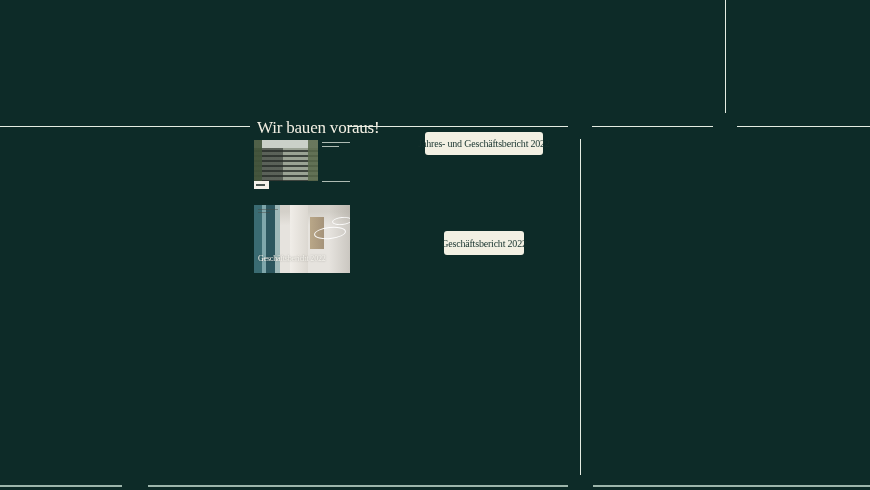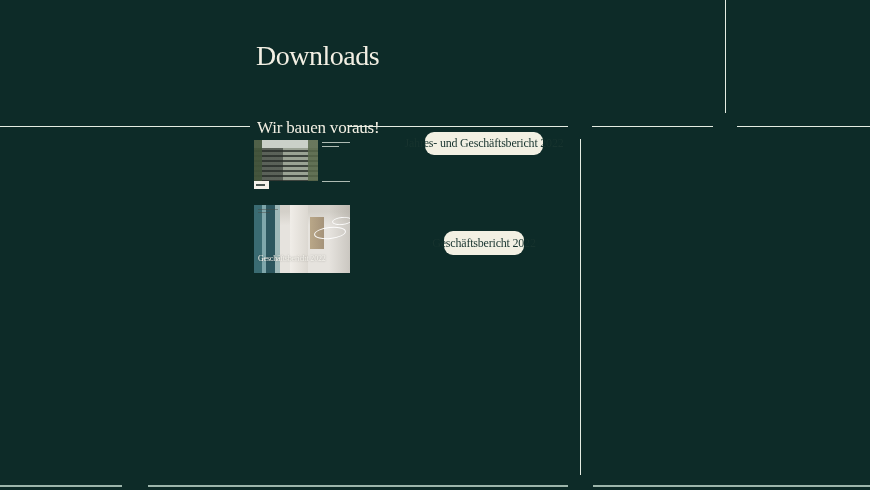--- a/index.html
+++ b/index.html
@@ -43,23 +43,23 @@
   }
   .tagline{
     position:absolute;left:257px;top:118px;
     font-size:17px;letter-spacing:-0.2px;color:var(--heading);
     white-space:nowrap;
   }
 
   .dl-button{
     position:absolute;
     background:var(--button-bg);color:var(--button-text);
-    border:none;border-radius:9px;
+    border:none;border-radius:3px;
     font-family:"Liberation Serif", serif;
-    font-size:12px;letter-spacing:-0.2px;
+    font-size:10px;letter-spacing:-0.2px;
     display:flex;align-items:center;justify-content:center;
     white-space:nowrap;cursor:pointer;padding:0 6px;box-sizing:border-box;text-align:right;
   }
   .btn-annual{left:425px;top:132px;width:118px;height:23px;}
   .btn-financial{left:444px;top:231px;width:80px;height:24px;}
 
   
   .thumb1{position:absolute;left:254px;top:140px;width:96px;height:48px;cursor:pointer;}
   .thumb1 .photo{
     position:absolute;left:0;top:0;width:64px;height:41px;
@@ -126,21 +126,20 @@
 
   <div class="hline seg-a"></div>
   <div class="hline seg-b"></div>
   <div class="hline seg-c"></div>
   <div class="hline seg-d"></div>
 
   <div class="hline-thick bot-a"></div>
   <div class="hline-thick bot-b"></div>
   <div class="hline-thick bot-c"></div>
 
-  <h1 class="page-title">Downloads</h1>
 
   <span class="tagline">Wir bauen voraus!</span>
 
   <div class="thumb1">
     <div class="photo"></div>
     <div class="meta-line m1"></div>
     <div class="meta-line m2"></div>
     <div class="meta-line m3"></div>
     <div class="pub-label"></div>
   </div>

